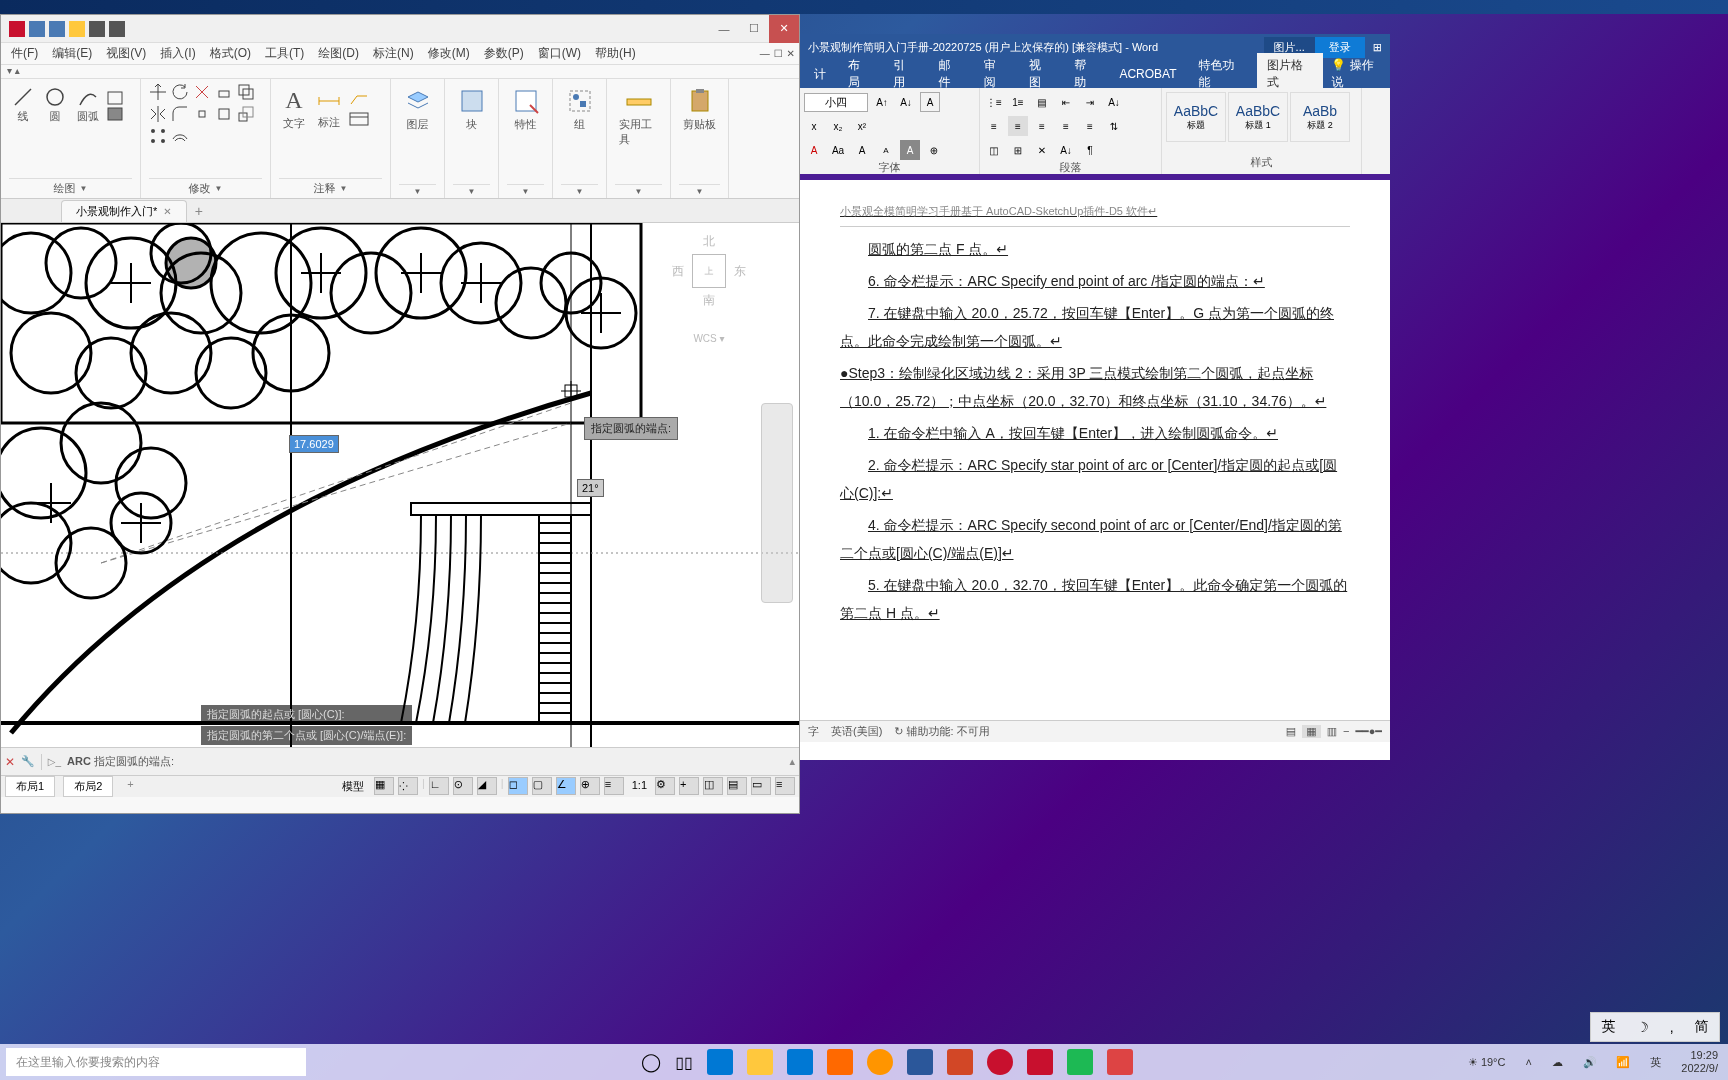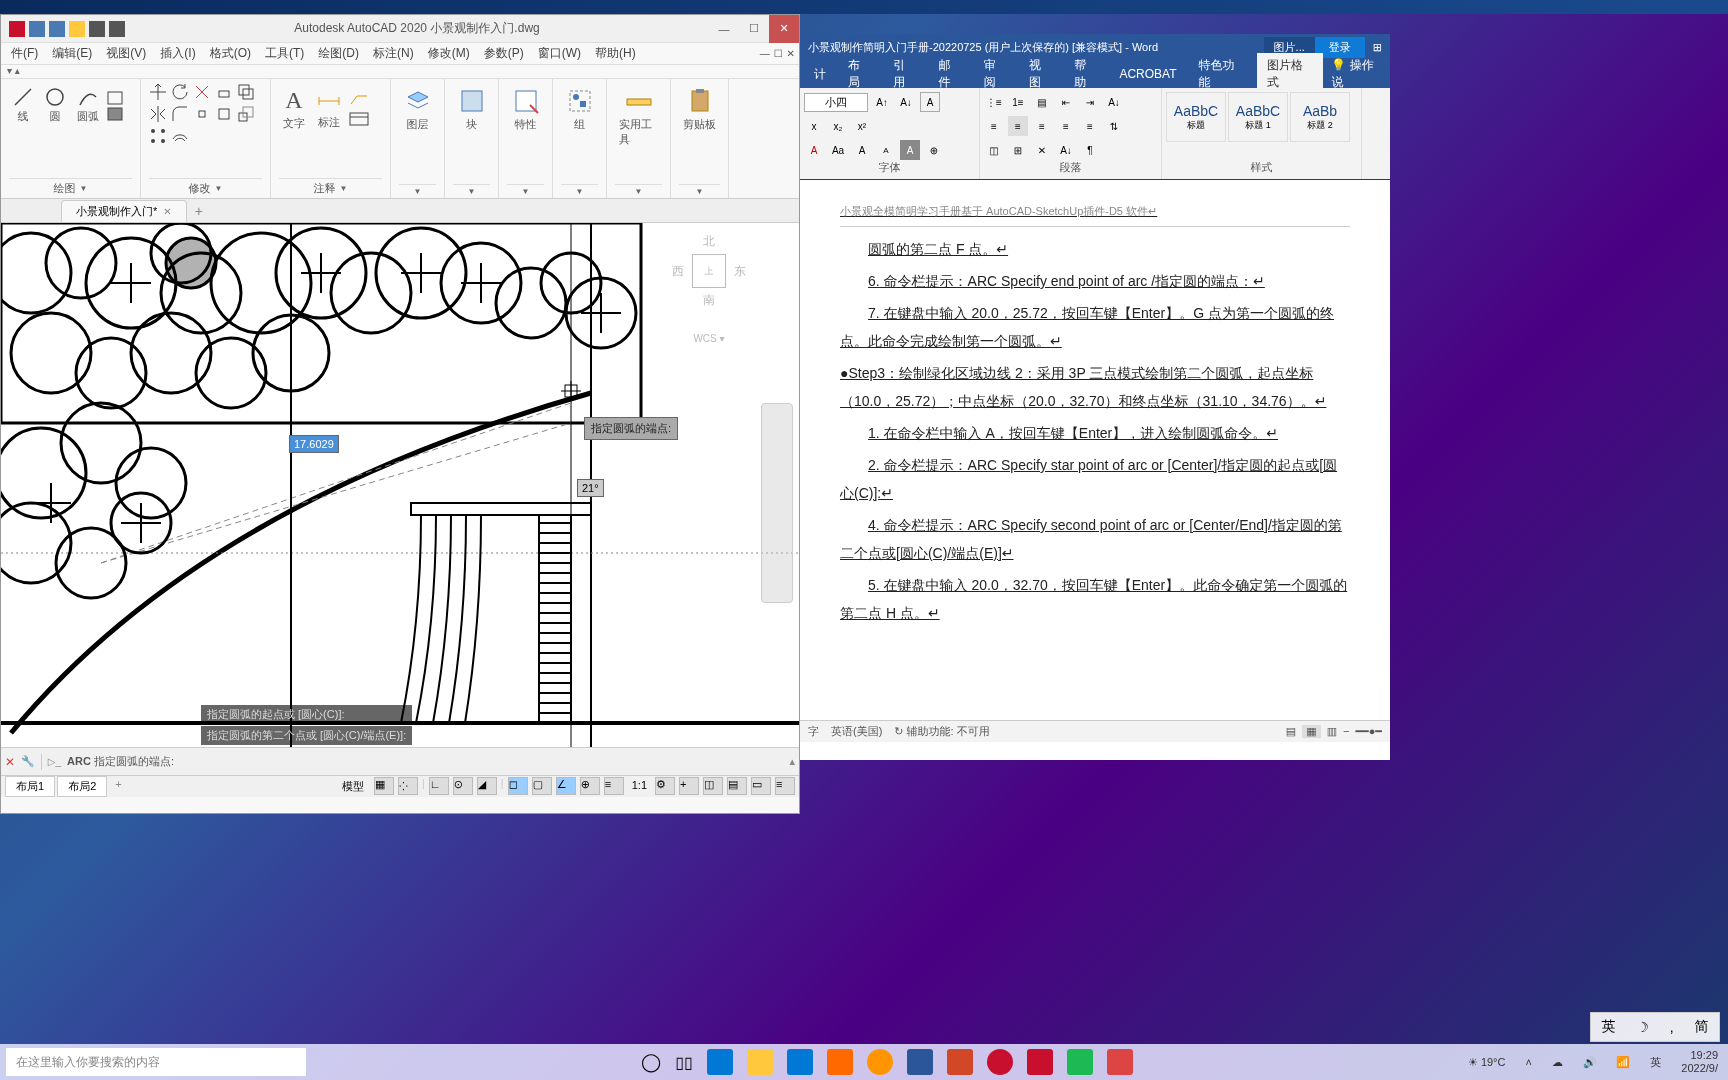--- a/index.html
+++ b/index.html
@@ -46,34 +46,34 @@
     .vc-mid { display: flex; align-items: center; gap: 8px; }
     .vc-cube { width: 34px; height: 34px; border: 1px solid #bbb; background: rgba(255,255,255,0.5); display: flex; align-items: center; justify-content: center; font-size: 9px; }
     .vc-wcs { margin-top: 24px; font-size: 10px; color: #bbb; }
     .navbar-right { position: absolute; right: 6px; top: 180px; width: 32px; height: 200px; background: rgba(200,200,200,0.4); border: 1px solid #ccc; border-radius: 4px; }
     
     .acad-cmdline { height: 28px; background: #f0f0f0; display: flex; align-items: center; border-top: 1px solid #ccc; font-size: 11px; padding: 0 4px; gap: 6px; }
     .cmd-text { color: #555; }
     .cmd-name { font-weight: bold; }
     
     .acad-layout { height: 22px; display: flex; align-items: center; justify-content: space-between; background: #f0f0f0; border-top: 1px solid #ccc; font-size: 11px; }
-    .layout-tabs { display: flex; gap: 2px; padding-left: 4px; }
+    .layout-tabs { display: flex; gap: 8px; padding-left: 4px; }
     .layout-tab { padding: 2px 10px; background: #fff; border: 1px solid #ccc; }
     .status-right { display: flex; gap: 4px; padding-right: 4px; }
     .status-btn { width: 20px; height: 18px; background: #ddd; border: 1px solid #bbb; }
     
     
     .word-window { position: absolute; top: 34px; left: 800px; width: 590px; height: 726px; background: #fff; }
     .word-titlebar { height: 26px; background: #2b579a; color: #fff; display: flex; align-items: center; justify-content: space-between; font-size: 11px; padding-left: 8px; }
     .word-title-controls { display: flex; align-items: center; margin-left: 32px; }
     .word-tab-btn { padding: 3px 10px; background: #1e4a87; }
     .word-login { background: #0f7bd6; padding: 3px 14px; }
     .word-ribbon-tabs { height: 28px; background: #2b579a; display: flex; align-items: center; padding-left: 4px; gap: 2px; font-size: 12px; color: #fff; }
     .wr-tab { padding: 4px 10px; }
-    .word-ribbon { height: 92px; background: #f3f3f3; border-bottom: 1px solid #4c1d95; display: flex; }
+    .word-ribbon { height: 92px; background: #f3f3f3; border-bottom: 6px solid #4c1d95; display: flex; }
     .word-doc { padding: 20px 40px; font-size: 14px; line-height: 2; color: #222; background: #fff; height: 540px; overflow: hidden; text-decoration: underline; }
     .doc-header { color: #888; font-size: 11px; border-bottom: 1px solid #ccc; padding-bottom: 4px; margin-bottom: 8px; }
     .doc-p { margin-bottom: 4px; text-indent: 2em; }
     .doc-p.bullet { text-indent: 0; }
     .word-status { height: 22px; background: #f3f3f3; border-top: 1px solid #ccc; display: flex; align-items: center; justify-content: space-between; font-size: 11px; padding: 0 8px; color: #555; }
     .word-panel { border-right: 1px solid #ddd; padding: 4px; display: flex; flex-direction: column; justify-content: space-between; }
     .wp-title { font-size: 11px; text-align: center; color: #555; }
     .wp-row { display: flex; gap: 4px; align-items: center; }
     .wp-btn { width: 20px; height: 20px; border: 1px solid transparent; display: flex; align-items: center; justify-content: center; font-size: 10px; }
     .styles-gallery { display: flex; gap: 2px; }
@@ -109,21 +109,20 @@
 <div class="acad-window">
   <div class="acad-titlebar">
     <div class="acad-qat">
       <div class="qat-btn" style="background:#c8102e"></div>
       <div class="qat-btn save"></div>
       <div class="qat-btn save"></div>
       <div class="qat-btn" style="background:#ffc83d"></div>
       <div class="qat-btn"></div>
       <div class="qat-btn"></div>
     </div>
-    <div class="acad-title">Autodesk AutoCAD 2020   小景观制作入门.dwg</div>
     <div class="win-controls">
       <div class="win-btn">—</div>
       <div class="win-btn">☐</div>
       <div class="win-btn close-x">✕</div>
     </div>
   </div>
 
   <div class="acad-menubar">
     <span class="menu-item">件(F)</span>
     <span class="menu-item">编辑(E)</span>

